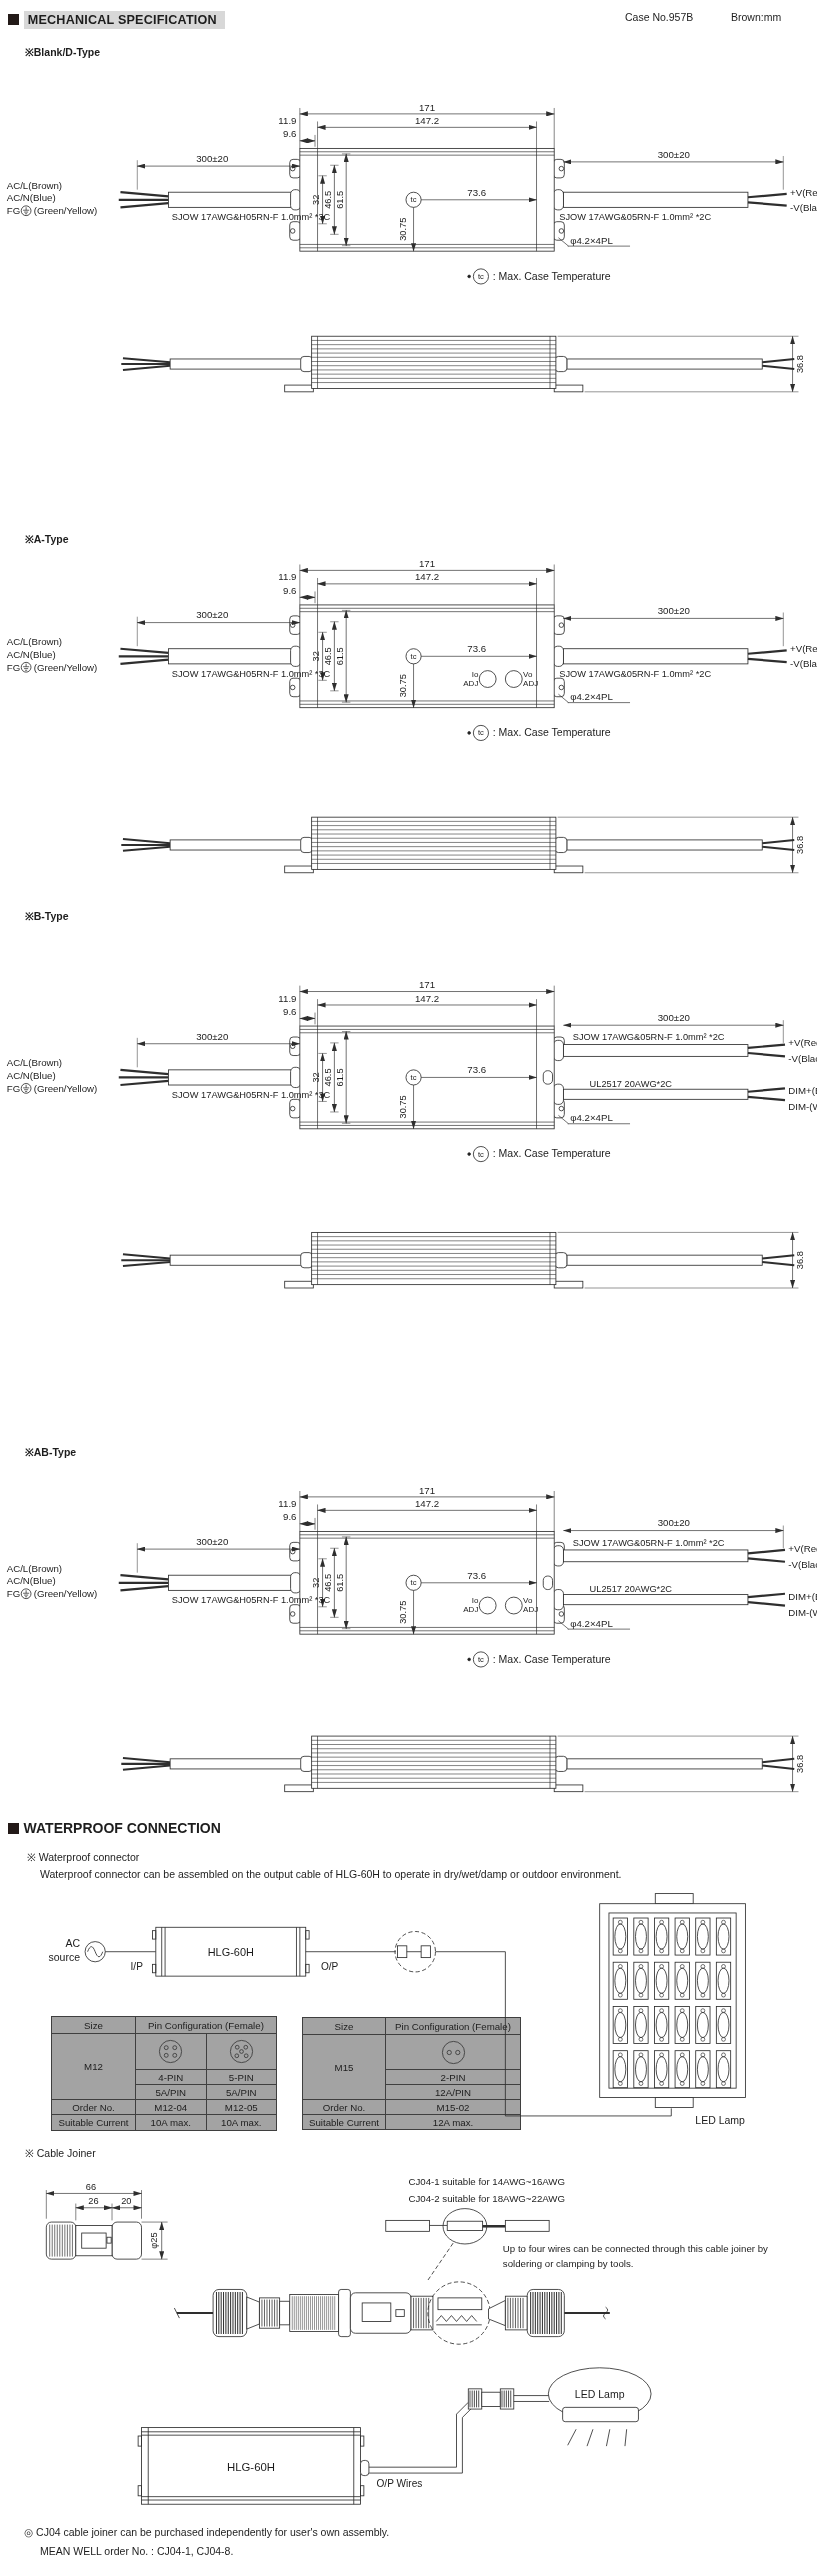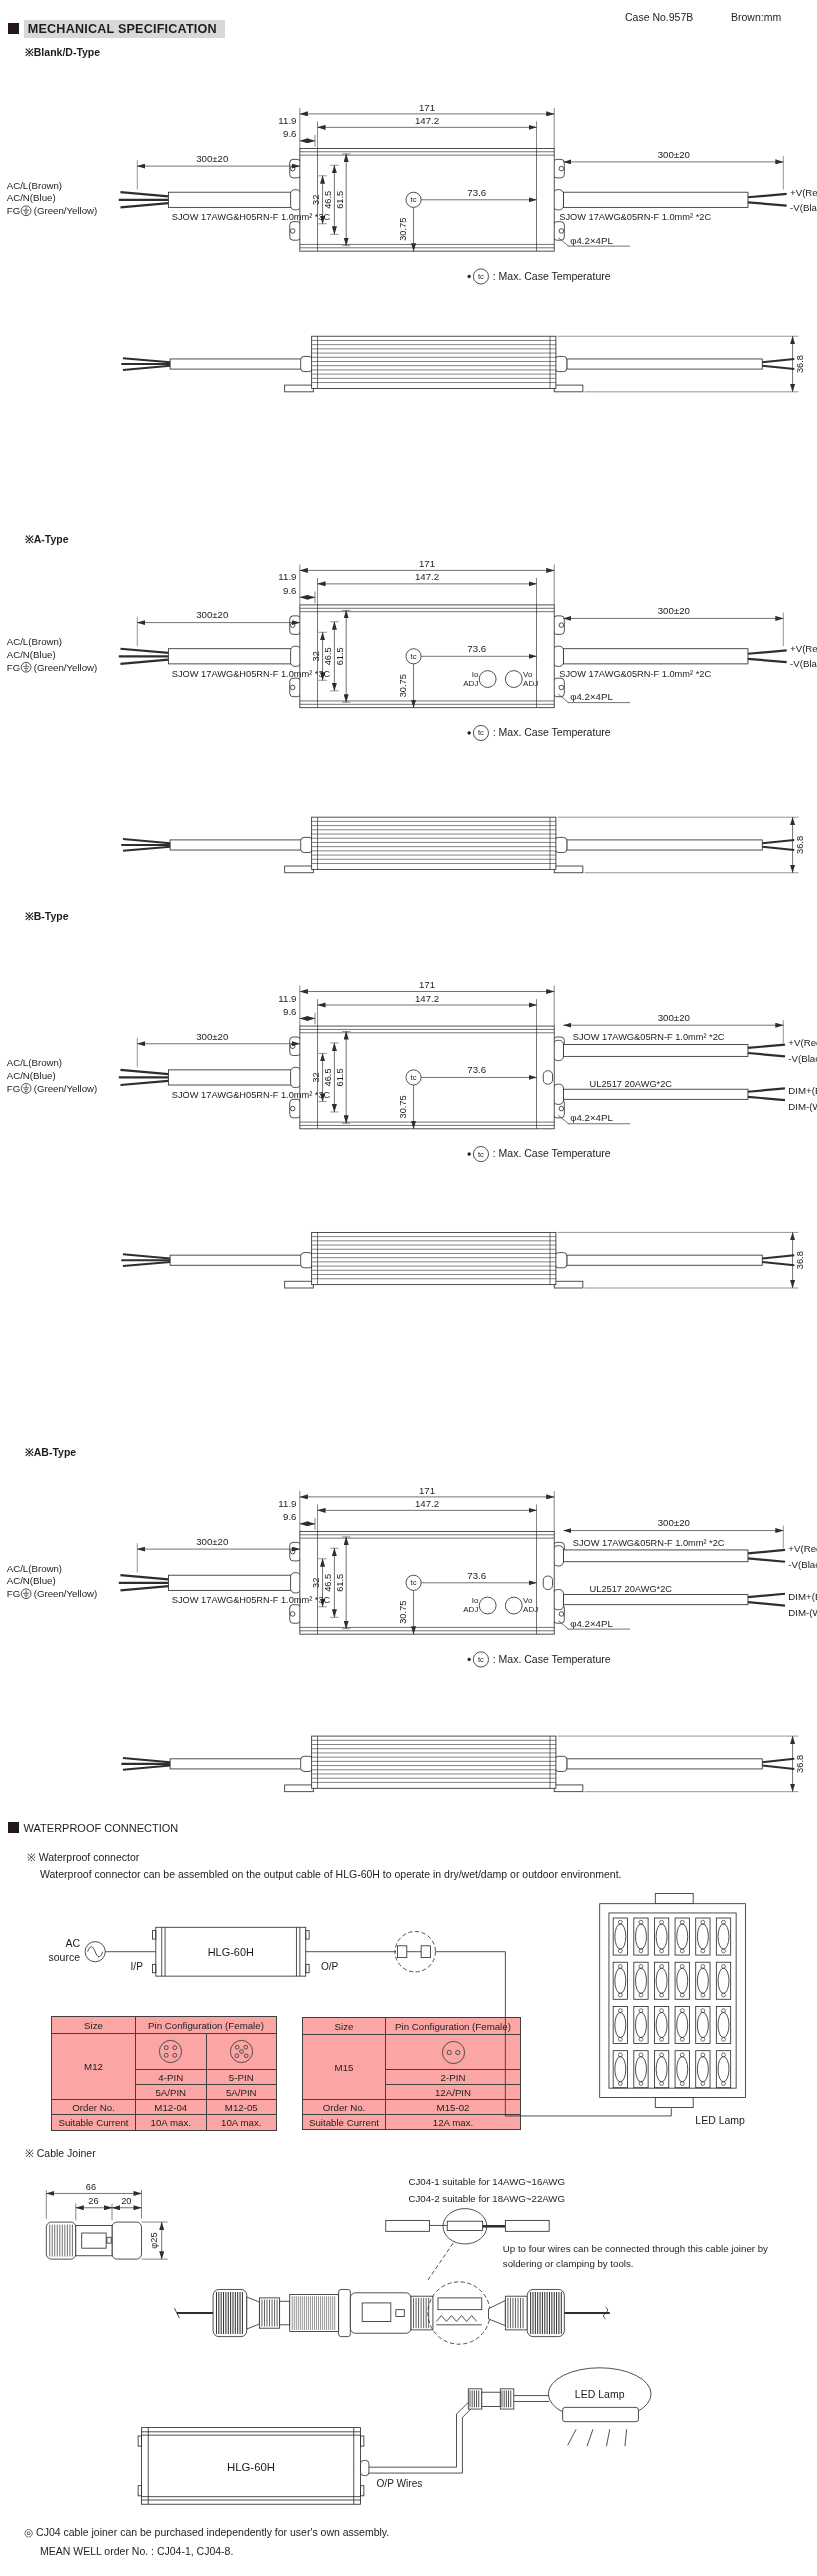--- a/index.html
+++ b/index.html
@@ -6,40 +6,40 @@
   body{width:817px;height:2576px;position:relative;background:#fff;
        font-family:"Liberation Sans",sans-serif;color:#1d1d1d;overflow:hidden}
   .abs{position:absolute}
   #art{position:absolute;left:0;top:0}
   svg text{font-family:"Liberation Sans",sans-serif;fill:#1c1c1c}
   .hdr-sq{display:inline-block;width:11px;height:11px;background:#231a18;margin-right:4.2px;vertical-align:-0.8px}
   .hdr-title{background:#d8d8d8;font-weight:bold;font-size:12.6px;padding:1.7px 8.4px 1.7px 4.2px;letter-spacing:0.2px}
   .hdr-right{font-size:10.5px}
   .sec-label{position:absolute;left:25px;font-weight:bold;font-size:10.5px}
   .sub-label{position:absolute;font-size:10.5px}
-  .pintable{position:absolute;border-collapse:collapse;table-layout:fixed;font-size:9.7px;text-align:center;background:#fca5a5}
+  .pintable{position:absolute;border-collapse:collapse;table-layout:fixed;font-size:9.7px;text-align:center;background:#a3a3a3}
   .pintable td{border:0.8px solid #3f3f3f;padding:0;overflow:hidden}
   .footnote{position:absolute;font-size:10.5px}
 </style>
 </head>
 <body>
 
-<div class="abs" style="left:8.4px;top:21px">
+<div class="abs" style="left:8.4px;top:12px">
   <span class="hdr-sq"></span><span class="hdr-title">MECHANICAL SPECIFICATION</span>
 </div>
 <div class="abs hdr-right" style="left:625px;top:11px">Case No.957B</div>
 <div class="abs hdr-right" style="left:731px;top:11px">Brown:mm</div>
 
 <div class="sec-label" style="top:45px">※Blank/D-Type</div>
 <div class="sec-label" style="top:532px">※A-Type</div>
 <div class="sec-label" style="top:909px">※B-Type</div>
 <div class="sec-label" style="top:1445px">※AB-Type</div>
 
 <div class="abs" style="left:8.4px;top:1820px">
-  <span class="hdr-sq"></span><span style="font-weight:normal;font-size:11px">WATERPROOF CONNECTION</span>
+  <span class="hdr-sq"></span><span style="font-weight:bold;font-size:14px">WATERPROOF CONNECTION</span>
 </div>
 <div class="sub-label" style="left:27px;top:1850px">※ Waterproof connector</div>
 <div class="sub-label" style="left:40px;top:1868px">Waterproof connector can be assembled on the output cable of HLG-60H to operate in dry/wet/damp or outdoor environment.</div>
 
 <table class="pintable" style="left:51px;top:2016px;width:226px">
   <tbody>
       <tr style="height:17px">
     <td style="width:83px">Size</td>
     <td colspan="2">Pin Configuration (Female)</td>
   </tr>

